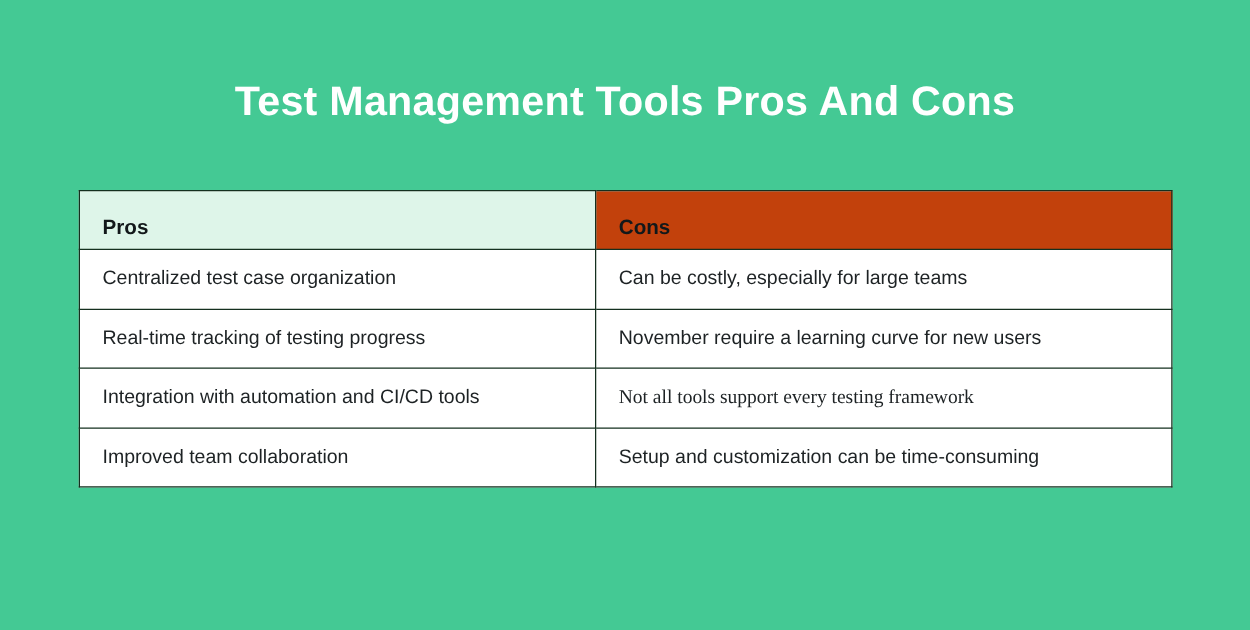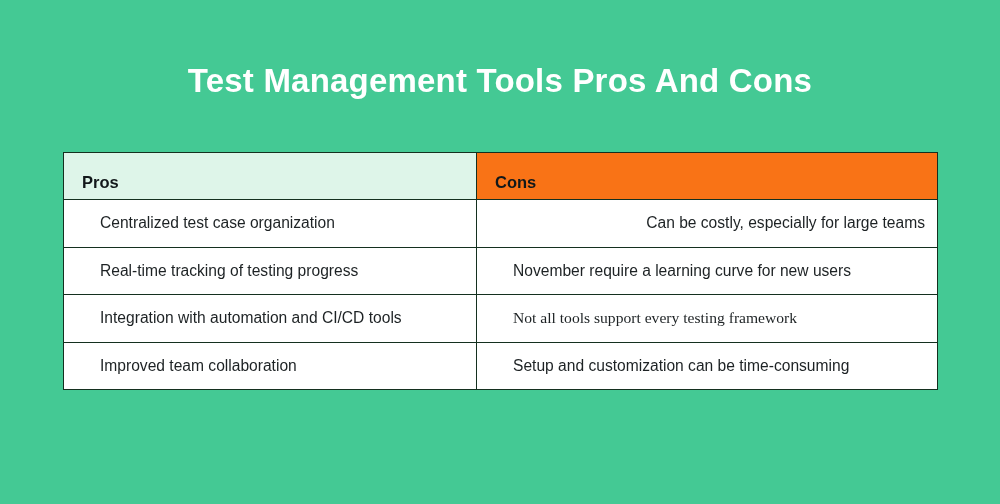--- a/index.html
+++ b/index.html
@@ -60,21 +60,21 @@
     vertical-align: middle;
     box-sizing: border-box;
   }
   table.proscons tbody td {
     background: #ffffff;
     border: 1px solid #14301f;
     text-align: left;
     font-size: 15.6px;
     font-weight: normal;
     color: #1d2224;
-    padding: 0 12px 0 36px;
+    padding: 0 12px 0 18px;
     height: 47.5px;
     vertical-align: middle;
     box-sizing: border-box;
     white-space: nowrap;
     overflow: hidden;
     text-overflow: ellipsis;
   }
 </style>
 </head>
 <body style="background: rgb(68, 201, 148);">
@@ -85,27 +85,27 @@
 
   <div class="table-wrap">
     <table class="proscons" style="border-color: rgb(20, 48, 31);">
       <colgroup>
         <col class="col-pros">
         <col class="col-cons">
       </colgroup>
       <thead>
         <tr>
           <th style="background: rgb(222, 245, 233); border-color: rgb(20, 48, 31);">Pros</th>
-          <th style="background: #f97316; border-color: rgb(20, 48, 31);">Cons</th>
+          <th style="background: #c2410c; border-color: rgb(20, 48, 31);">Cons</th>
         </tr>
       </thead>
       <tbody>
         <tr>
           <td style="border-color: rgb(20, 48, 31);">Centralized test case organization</td>
-          <td style="border-color: rgb(20, 48, 31); text-align: right;">Can be costly, especially for large teams</td>
+          <td style="border-color: rgb(20, 48, 31);">Can be costly, especially for large teams</td>
         </tr>
         <tr>
           <td style="border-color: rgb(20, 48, 31); margin-left: 48px;">Real-time tracking of testing progress</td>
           <td style="border-color: rgb(20, 48, 31);">November require a learning curve for new users</td>
         </tr>
         <tr>
           <td style="border-color: rgb(20, 48, 31);">Integration with automation and CI/CD tools</td>
           <td style="border-color: rgb(20, 48, 31); font-family: Liberation Serif, serif;">Not all tools support every testing framework</td>
         </tr>
         <tr>

